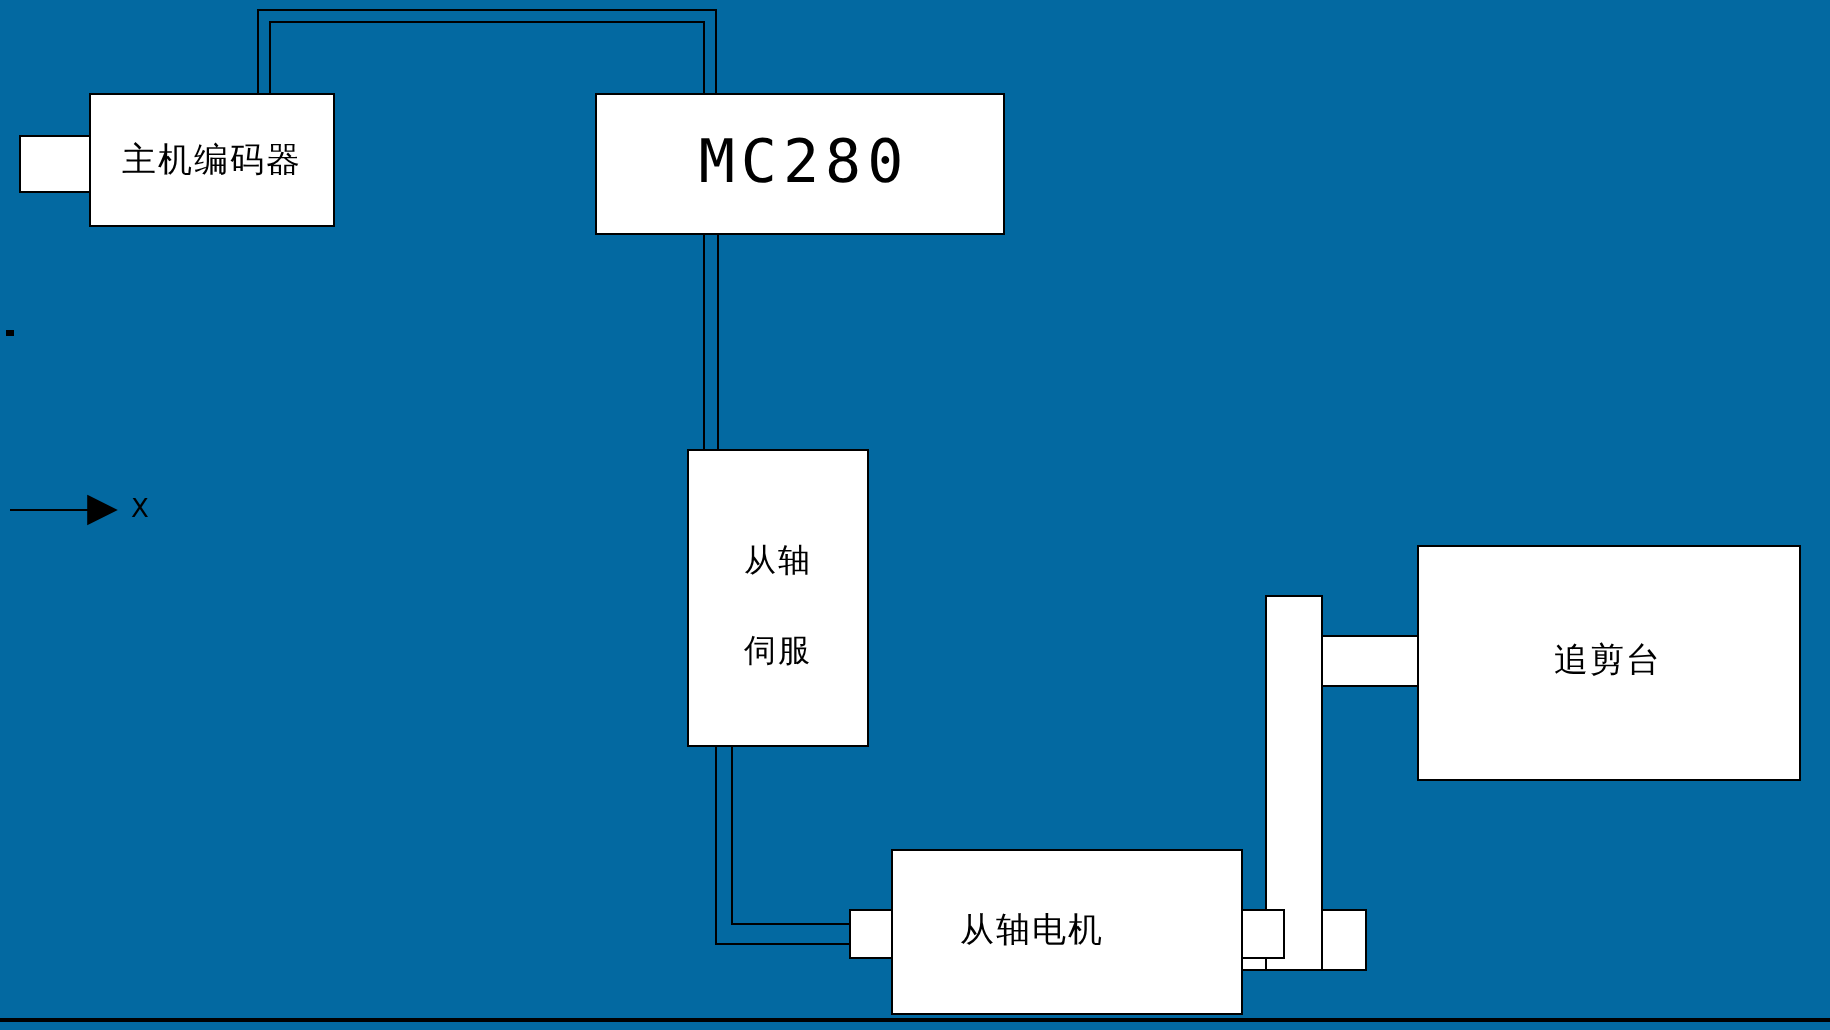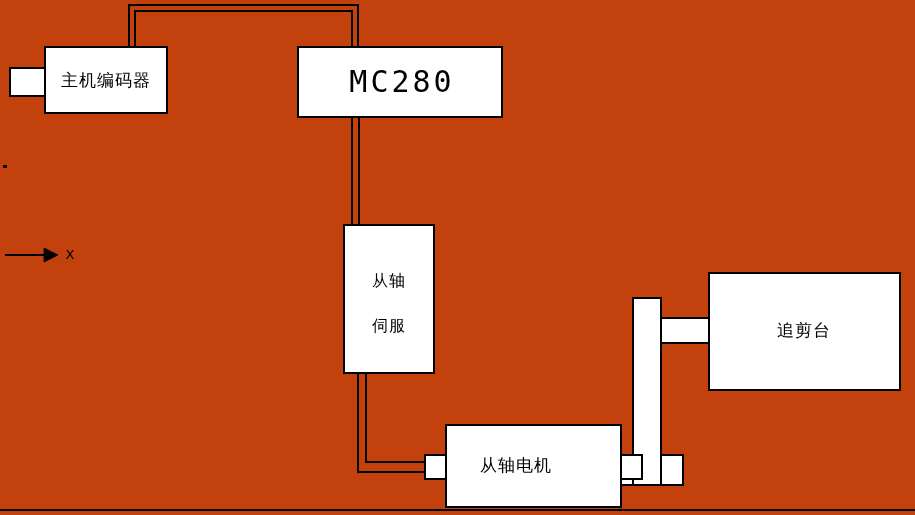--- a/index.html
+++ b/index.html
@@ -8,21 +8,21 @@
     padding: 0;
     background: #ffffff;
   }
   body {
     font-family: "Liberation Sans", sans-serif;
   }
   #canvas {
     position: relative;
     width: 915px;
     height: 515px;
-    background: #c2410c;
+    background: #0369a1;
     overflow: hidden;
   }
   svg#diagram {
     position: absolute;
     top: 0;
     left: 0;
     width: 915px;
     height: 515px;
     display: block;
   }

